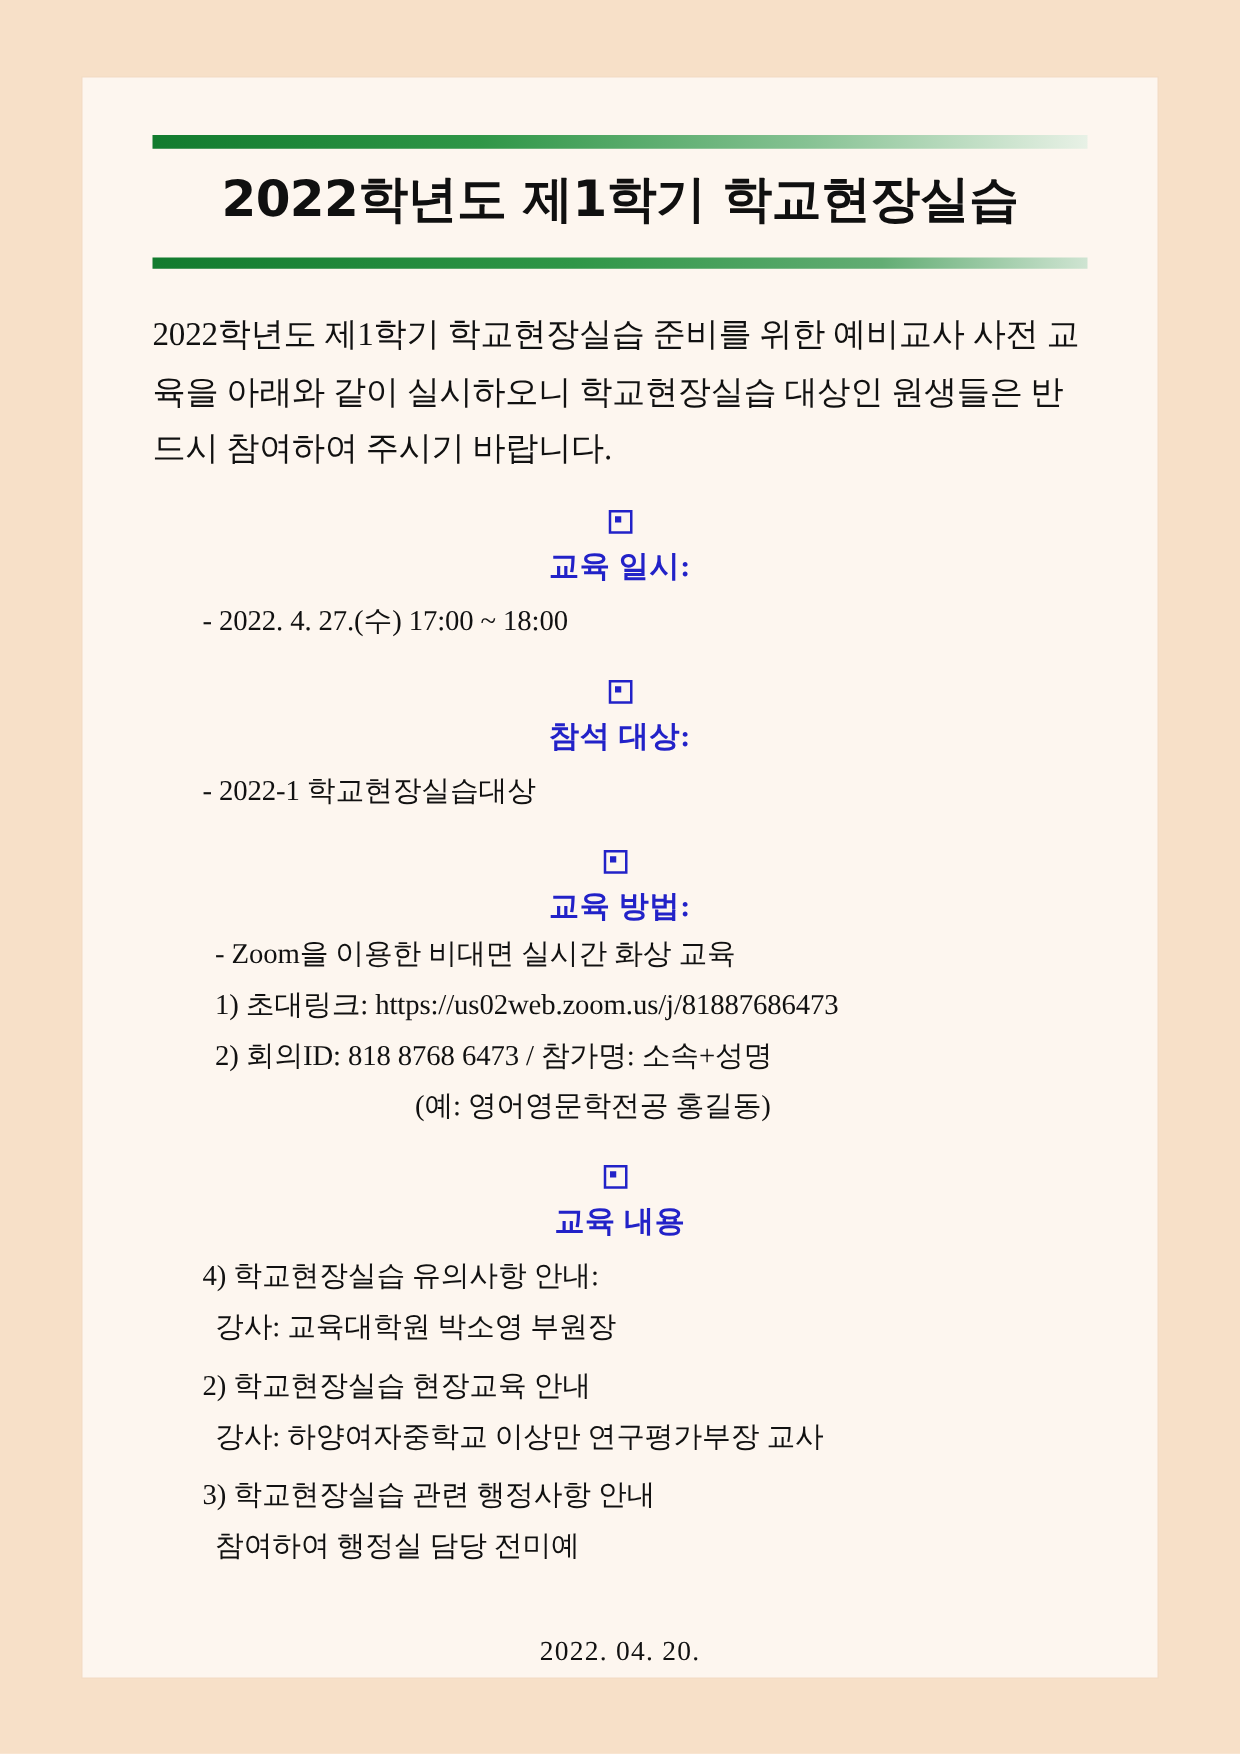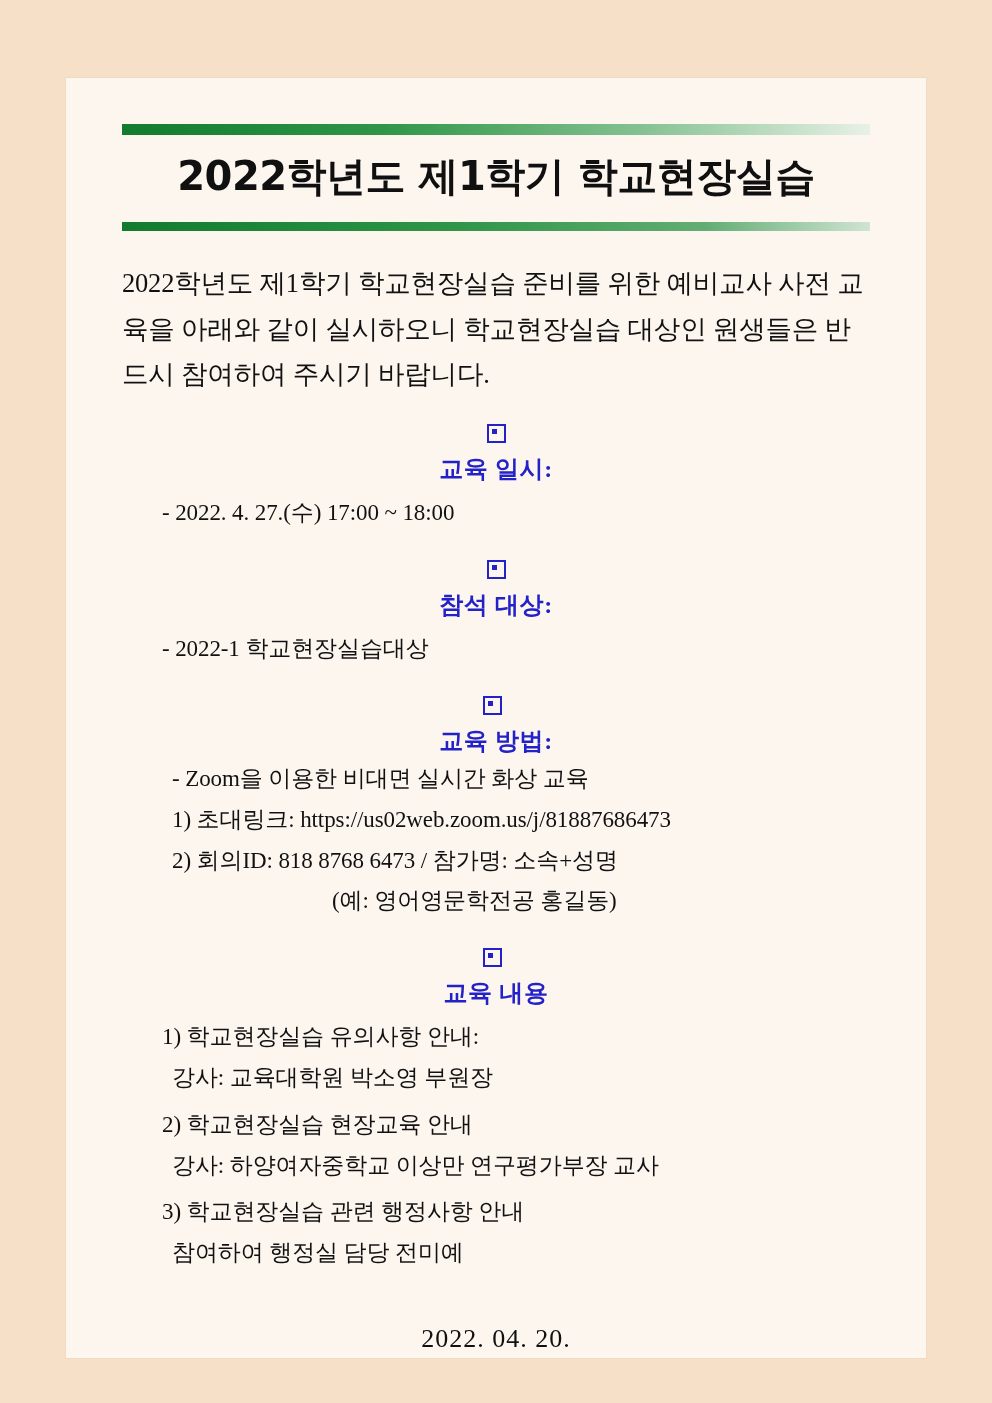--- a/index.html
+++ b/index.html
@@ -9,21 +9,21 @@
   body {
     width: 992px;
     height: 1403px;
     background: #f7e0c8;
     font-family: "Liberation Serif", "DejaVu Serif", serif;
     overflow: hidden;
   }
   .page {
     position: absolute;
     left: 66px;
-    top: 78px;
+    top: 62px;
     width: 860px;
     height: 1280px;
     background: #fdf6ef;
     box-shadow: 0 0 0 1px rgba(0,0,0,0.02);
   }
   .inner {
     position: absolute;
     left: 56px;
     top: 46px;
     width: 748px;
@@ -94,21 +94,21 @@
     color: #111;
     line-height: 1.6;
     letter-spacing: -0.1px;
   }
   .l1 { margin-left: 40px; margin-top: 10px; }
   .l2 { margin-left: 50px; margin-top: 4px; }
   .l-center-ex { margin-left: 210px; margin-top: 4px; }
   .b { font-weight: normal; }
   .date-line {
     text-align: center;
-    font-size: 26px;
+    font-size: 22px;
     color: #111;
     margin-top: 52px;
     letter-spacing: 1px;
   }
   .signature {
     text-align: center;
     font-size: 34px;
     color: #111;
     margin-top: 48px;
     letter-spacing: 18px;
@@ -170,21 +170,21 @@
       <div class="line l-center-ex">(예: 영어영문학전공 홍길동)</div>
     </div>
 
     <div class="spacer-sm"></div>
 
     <div class="section">
       <div class="sec-head gap">
         <span class="sq"></span>
         <span>교육 내용</span>
       </div>
-      <div class="line l1">1) 학교현장실습 유의사항 안내:</div>
+      <div class="line l1">4) 학교현장실습 유의사항 안내:</div>
       <div class="line l2">
         <span class="b">강사:</span>
         <span>교육대학원 박소영 부원장</span>
       </div>
       <div class="line l1">2) 학교현장실습 현장교육 안내</div>
       <div class="line l2">
         <span class="b">강사:</span>
         <span>하양여자중학교 이상만 연구평가부장 교사</span>
       </div>
       <div class="line l1">3) 학교현장실습 관련 행정사항 안내</div>

